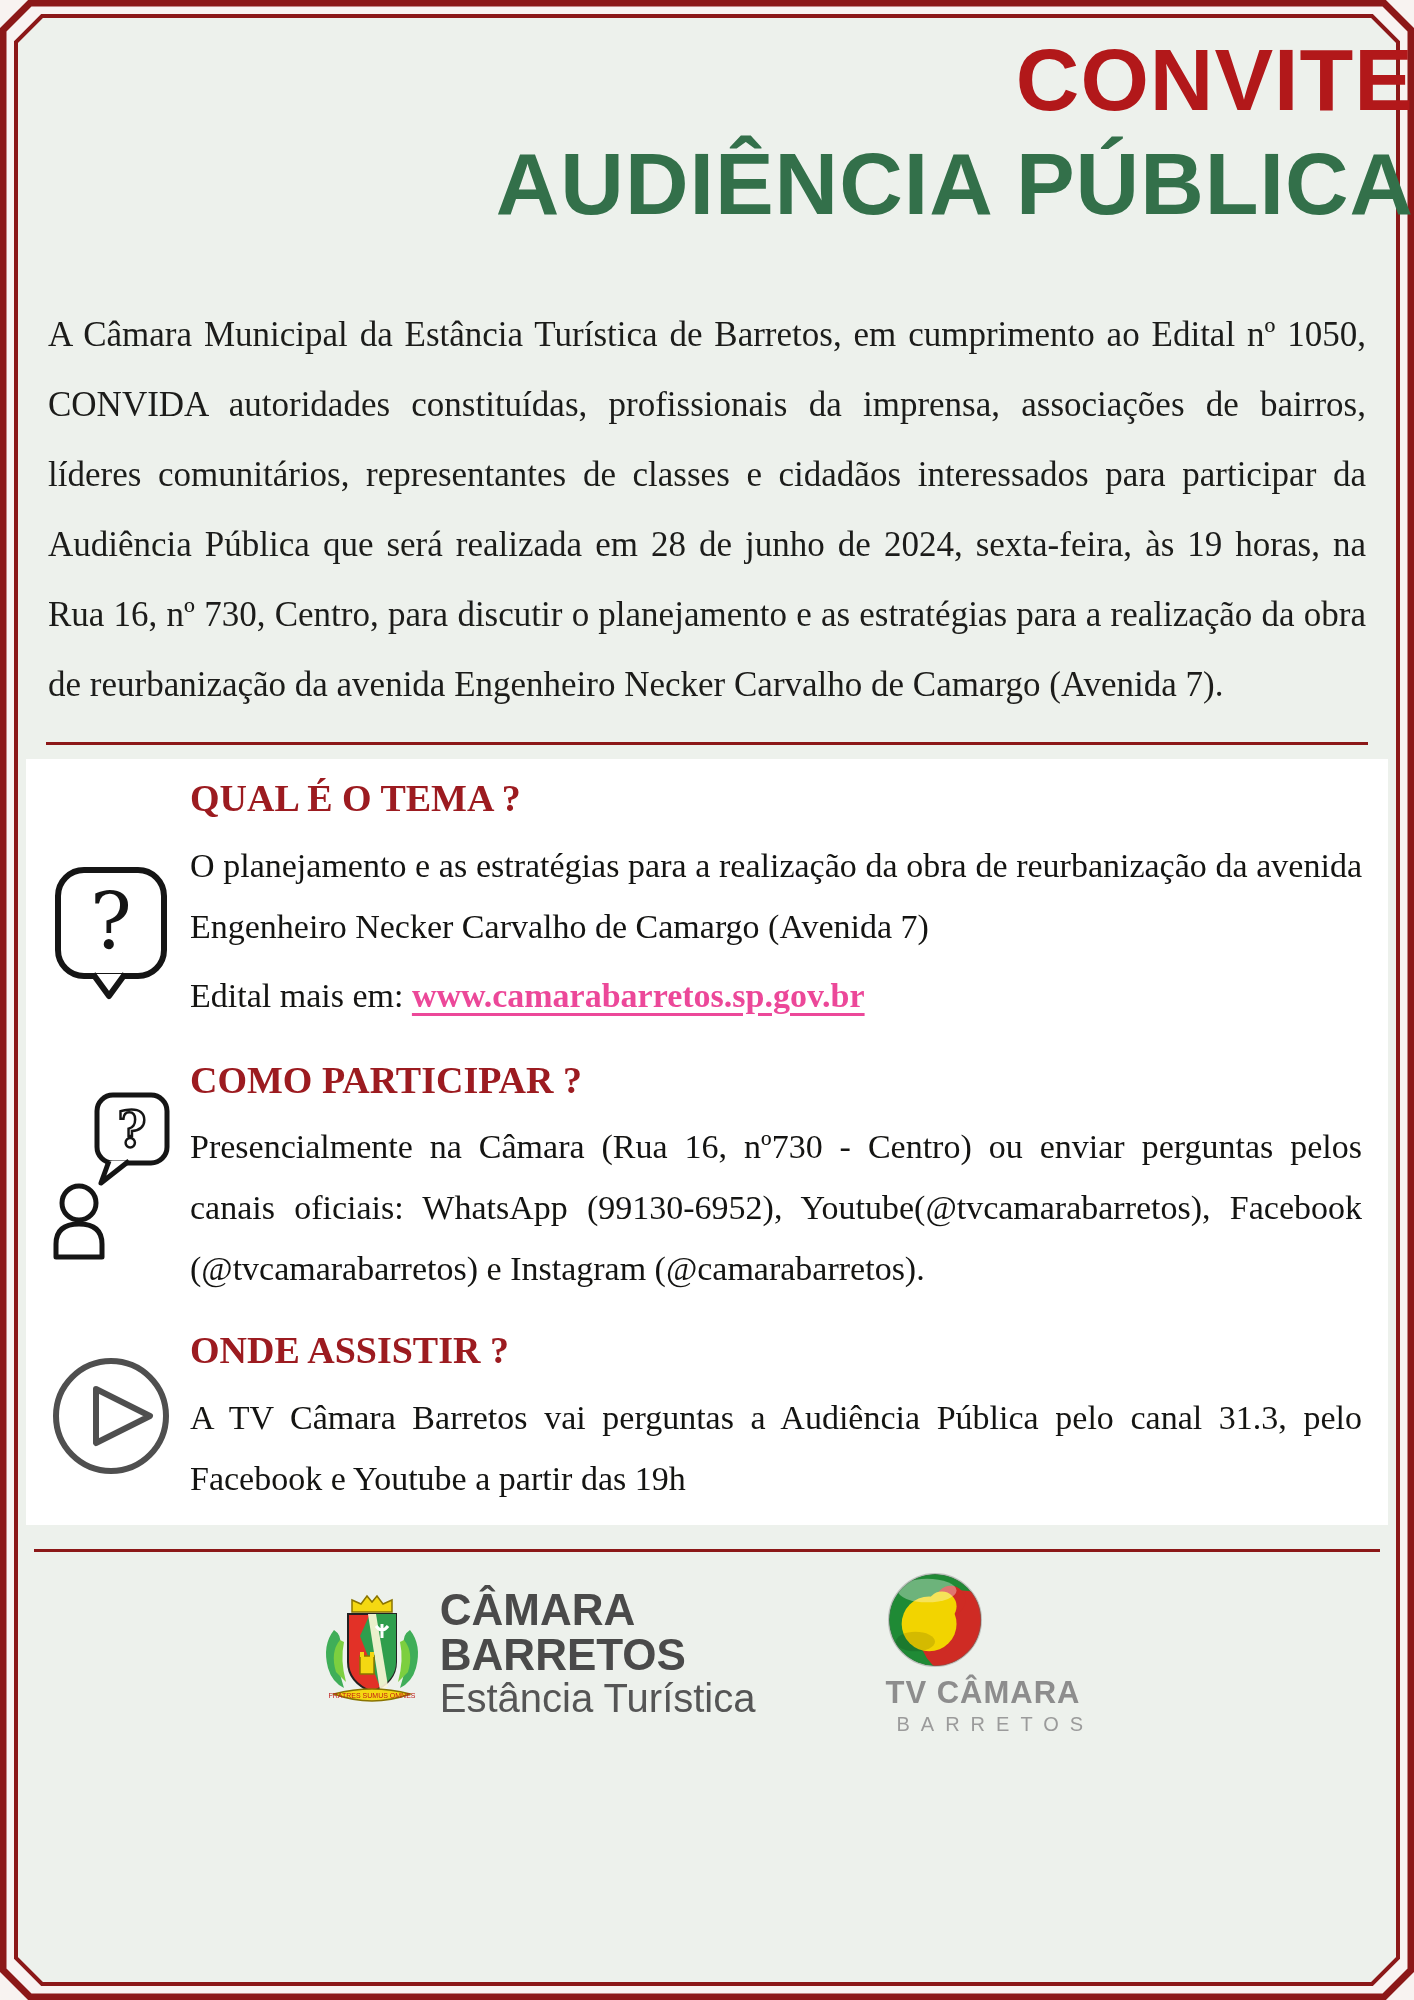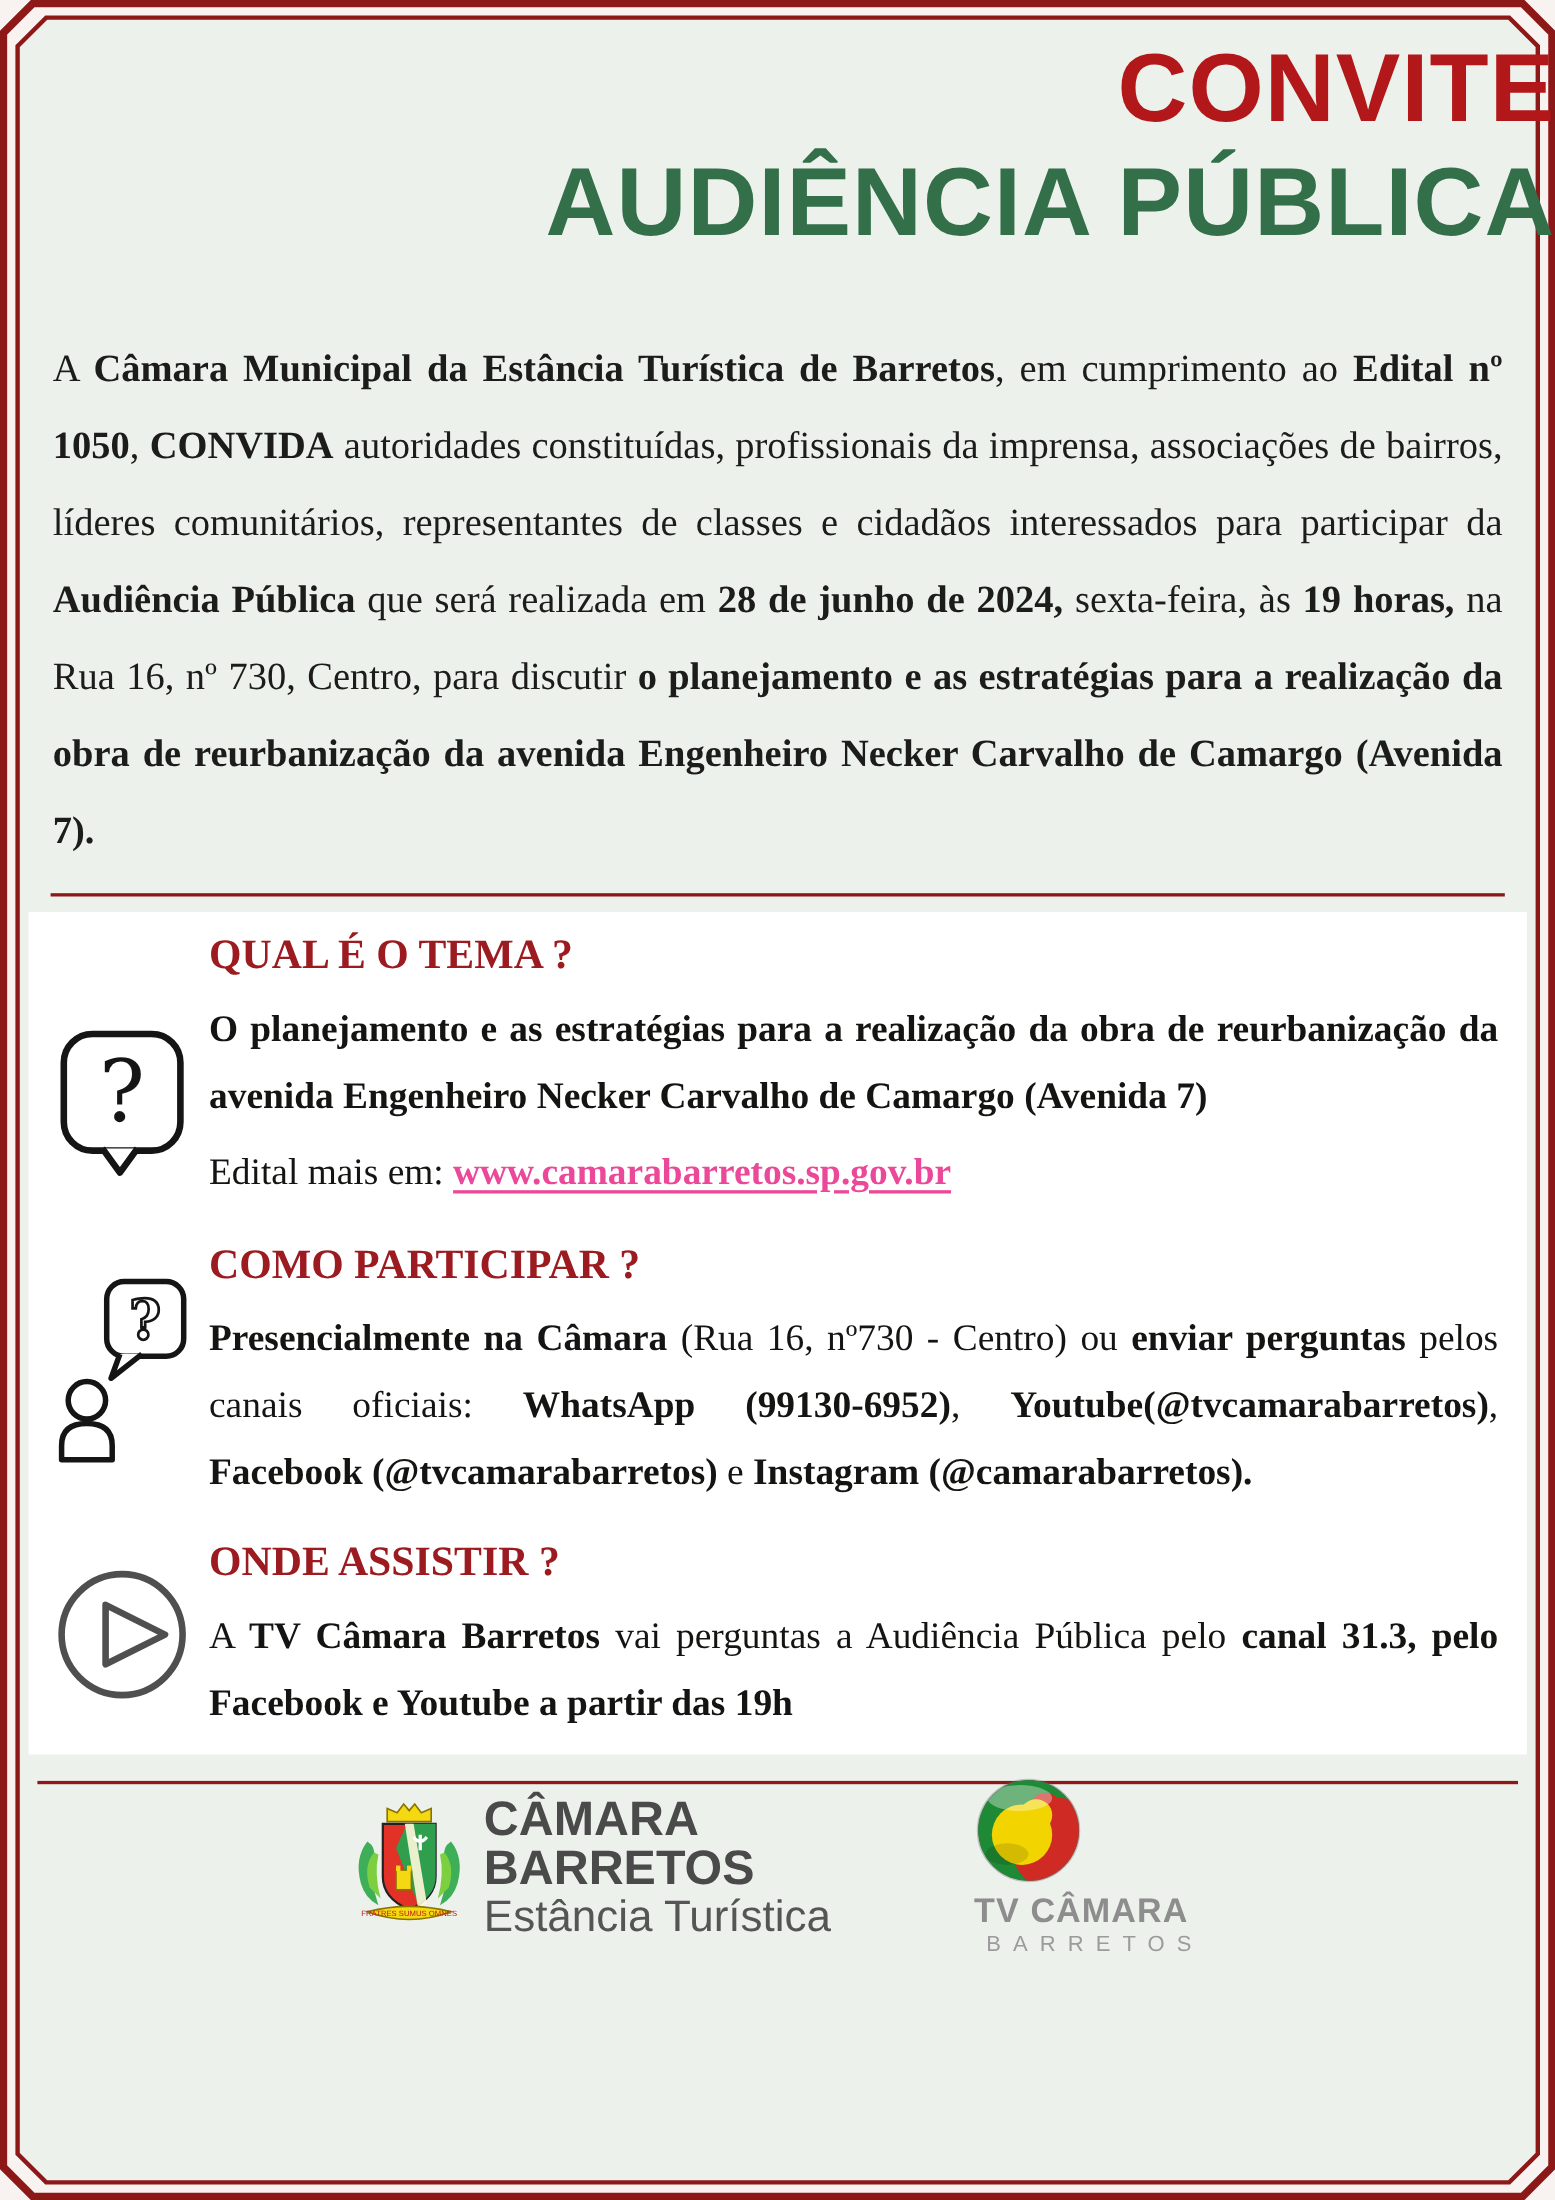--- a/index.html
+++ b/index.html
@@ -27,21 +27,21 @@
   .title-green{margin-top:16px;color:#33704a;}
 
   
   .intro{
     margin:72px 48px 0 48px;
     font-size:35px;
     line-height:70px;
     color:#1c1c1a;
     text-align:justify;
   }
-  .intro b,.rich b{font-weight:bold;}
+  .intro b,.rich b{font-weight:normal;}
 
   hr.sep{
     border:none;
     border-top:3px solid #8c1818;
     margin:22px 46px 0 46px;
   }
   hr.sep-bottom{margin:24px 34px 0 34px;}
 
   
   .panel{
@@ -85,20 +85,21 @@
     text-underline-offset:6px;
   }
   .sect-2{margin-top:34px;}
   .sect-3{margin-top:30px;}
   .icon-pad-1{margin-top:86px;}
   .icon-pad-2{margin-top:28px;}
   .icon-pad-3{margin-top:26px;}
 
   
   .footer{
+    margin-top:26px;
     display:flex;
     justify-content:center;
     align-items:center;
     gap:130px;
     height:150px;
   }
   .camara-logo{display:flex;align-items:center;gap:16px;}
   .camara-text{
     font-family:"Liberation Sans", sans-serif;
     color:#4a4a4a;

